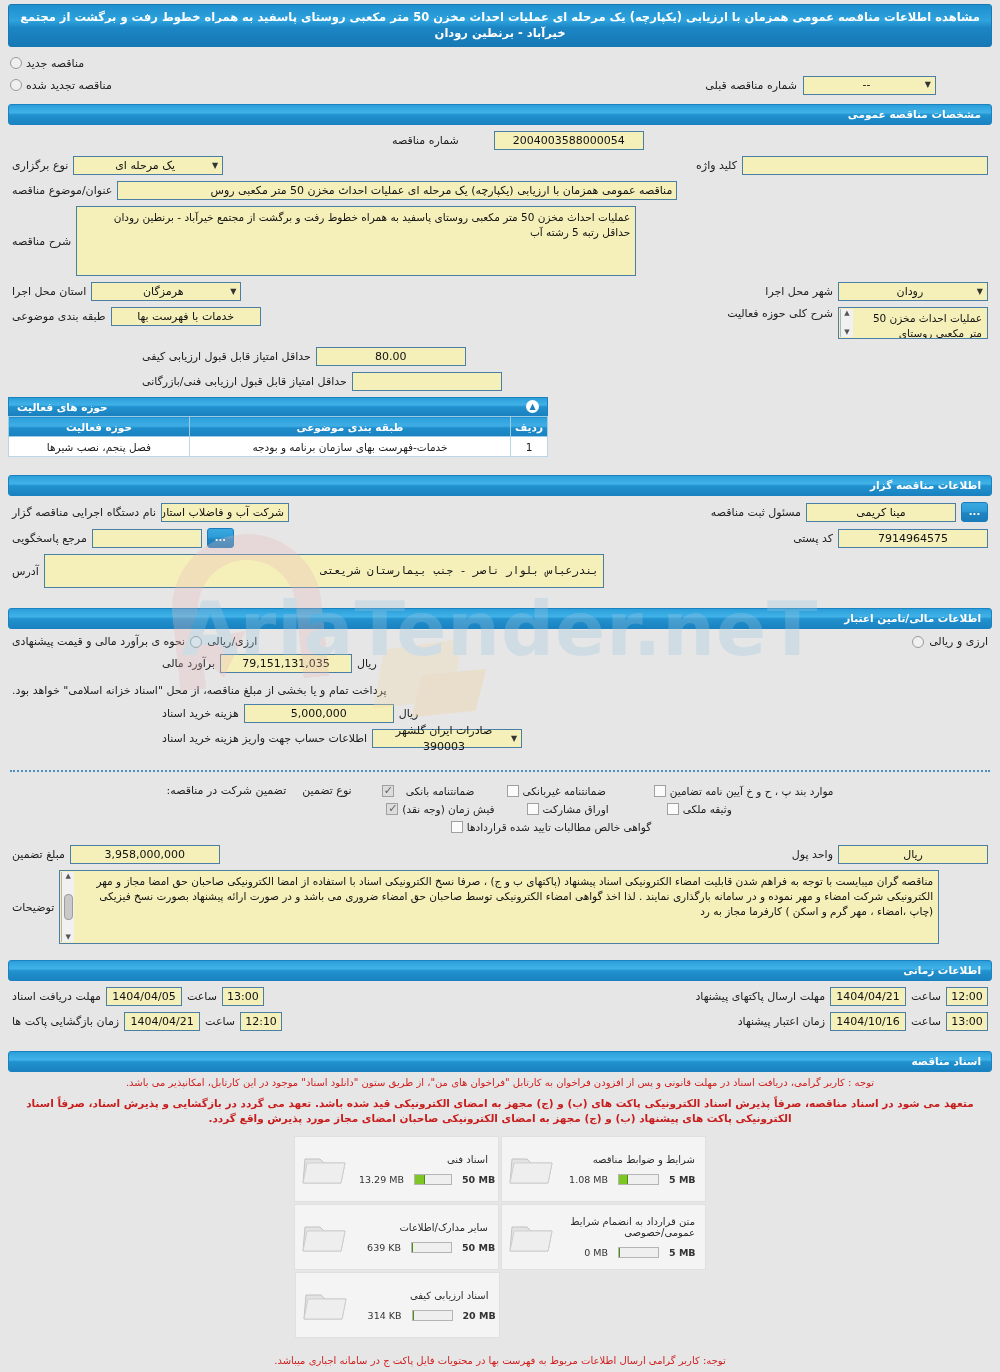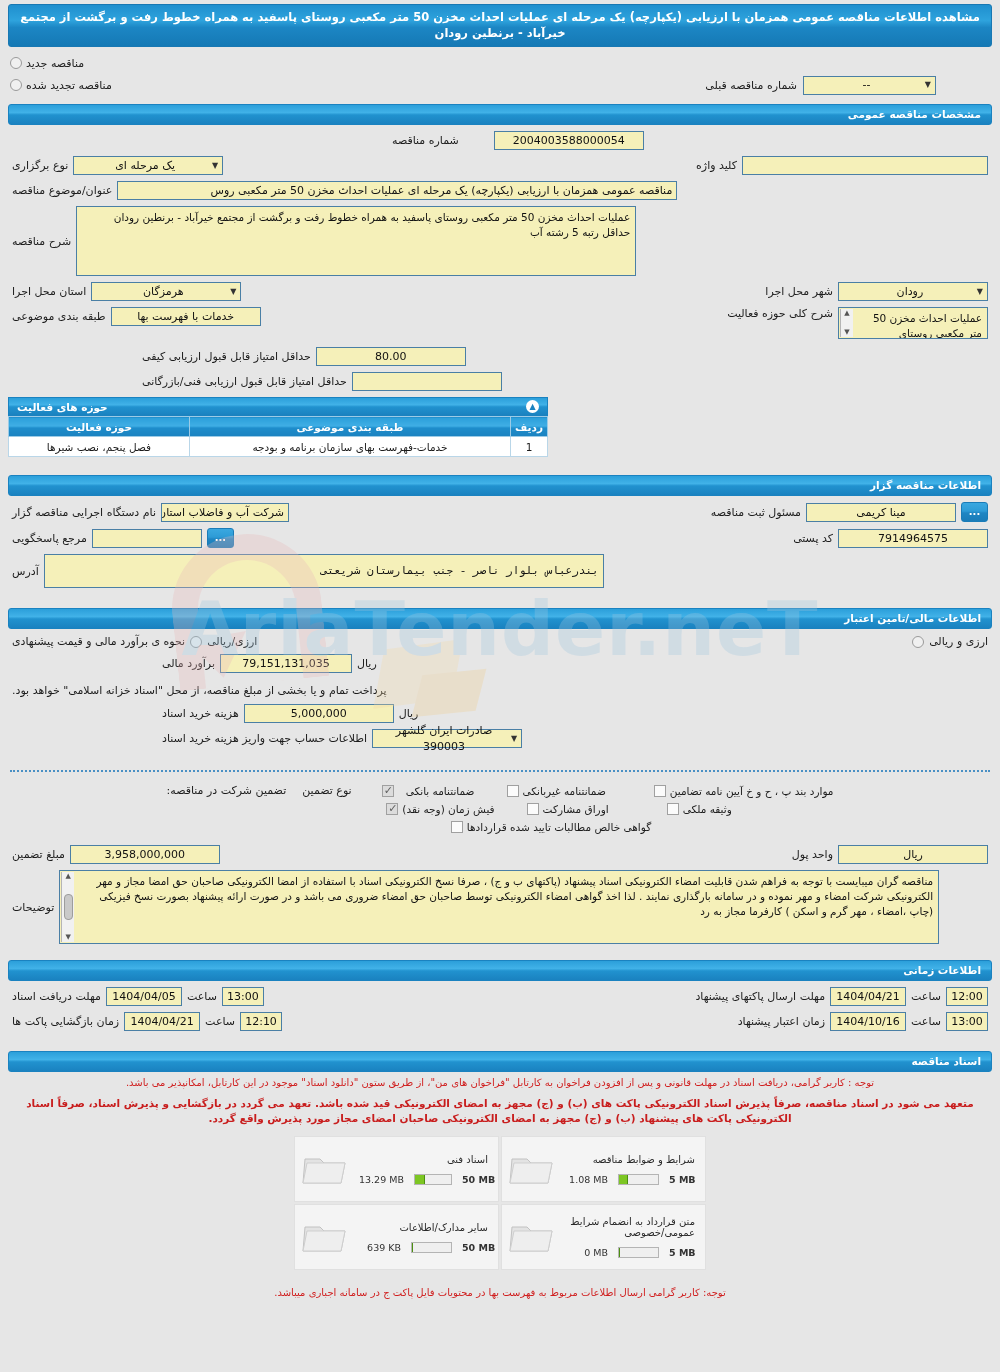--- a/index.html
+++ b/index.html
@@ -638,17 +638,37 @@
             <span class="doc-used">639 KB</span>
             <span class="doc-bar">
                 <i style="width:2%"></i>
               </span>
             <span class="doc-max">50 MB</span>
           </span>
         </span>
       </div>
     </div>
 
+    <div class="docs-row" style="margin-right:206px;">
+      <div class="doc-card">
+        <span class="folder-ico">
+          <svg width="48" height="40" viewBox="0 0 48 40">
+            <path d="M4 10 L19 10 L23 14 L44 14 L40 34 L2 34 Z" fill="#e3e3e3" stroke="#c2c2c2" stroke-width="1"></path>
+            <path d="M6 14 L44 14 L40 34 L2 34 Z" fill="#eeeeee" stroke="#cfcfcf" stroke-width="1"></path>
+          </svg>
+        </span>
+        <span class="doc-right">
+          <span class="doc-title">اسناد ارزیابی کیفی</span>
+          <span class="doc-meter">
+            <span class="doc-used">314 KB</span>
+            <span class="doc-bar">
+                <i style="width:2%"></i>
+              </span>
+            <span class="doc-max">20 MB</span>
+          </span>
+        </span>
+      </div>
+    </div>
   </div>
 
   <div class="notice-red" style="padding-top:10px;">توجه: کاربر گرامی ارسال اطلاعات مربوط به فهرست بها در محتویات فایل پاکت ج در سامانه اجباری میباشد.</div>
 
 </div>
 
 </body></html>

